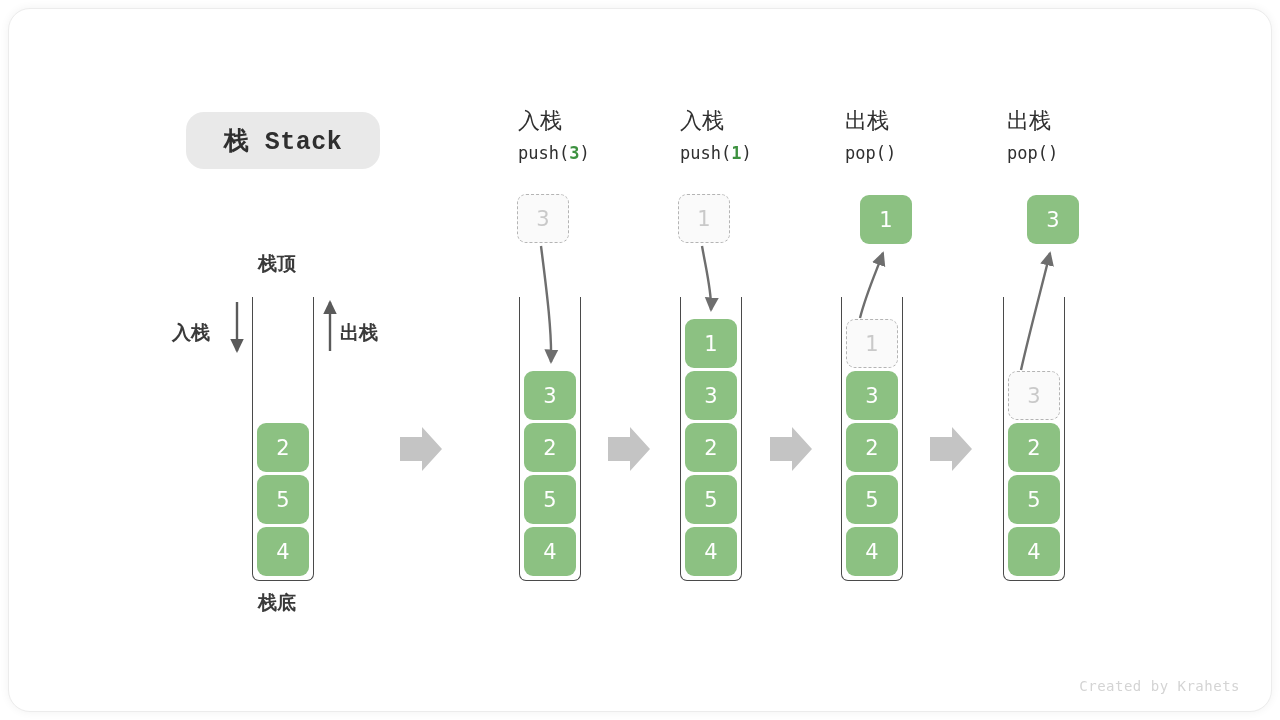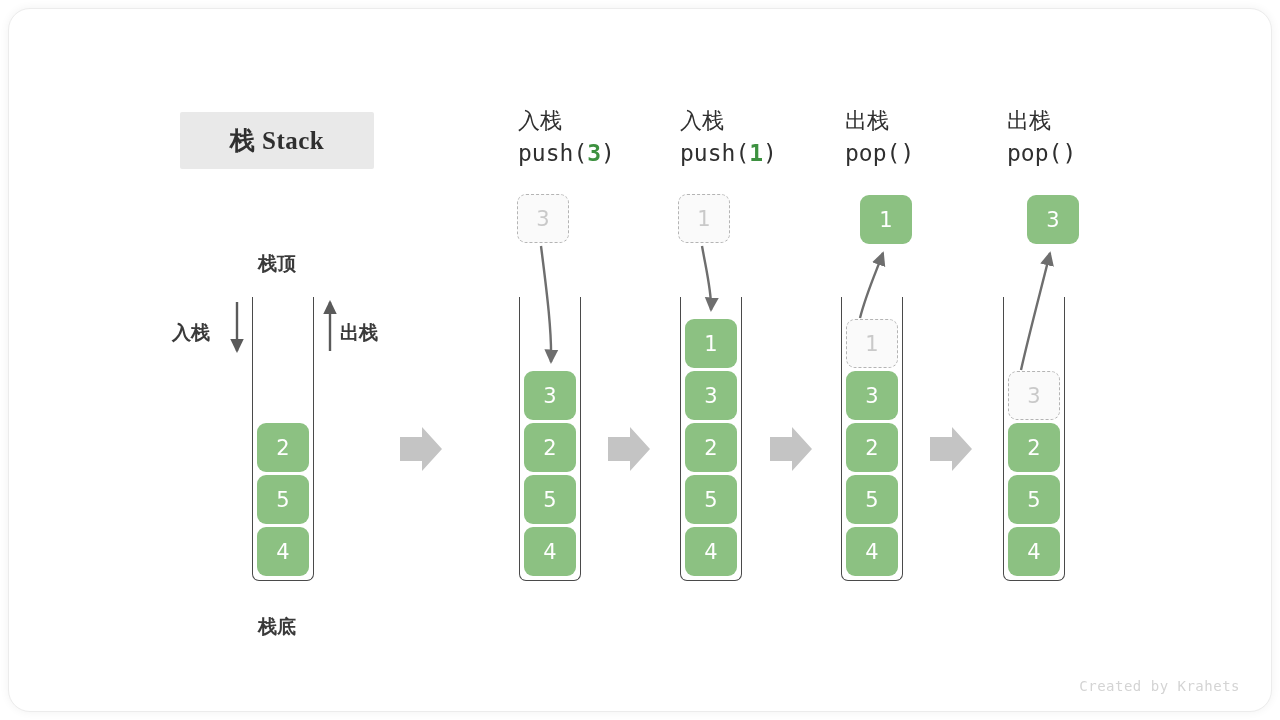--- a/index.html
+++ b/index.html
@@ -30,30 +30,30 @@
     box-sizing: border-box;
     background: #ffffff;
     border: 1px solid #ececec;
     border-radius: 22px;
     box-shadow: 0 0 10px rgba(0,0,0,0.055);
   }
 
   
   .title-pill {
     position: absolute;
-    left: 180px;
+    left: 186px;
     top: 112px;
     width: 194px;
     height: 57px;
     background: #e9e9e9;
-    border-radius: 2px;
+    border-radius: 18px;
     display: flex;
     align-items: center;
     justify-content: center;
-    font-family: Liberation Serif, serif;
+    font-family: Liberation Mono, monospace;
     font-size: 25px;
     font-weight: bold;
     color: #2f2f2f;
     letter-spacing: 0.5px;
   }
 
   
   .cn-label {
     position: absolute;
     font-family: "DejaVu Sans", "Liberation Sans", sans-serif;
@@ -71,21 +71,21 @@
   .op-label .cn {
     display: block;
     font-family: "DejaVu Sans", "Liberation Sans", sans-serif;
     font-size: 22px;
     line-height: 30px;
     font-weight: normal;
   }
   .op-label .code {
     display: block;
     font-family: "DejaVu Sans Mono", "Liberation Mono", monospace;
-    font-size: 23px;
+    font-size: 17px;
     line-height: 34px;
   }
   .op-label .arg {
     color: #3d9140;
     font-weight: bold;
   }
 
   
   .stack-wrap {
     position: absolute;
@@ -185,21 +185,21 @@
 </style>
 </head>
 <body>
 
 <div id="canvas">
   <div class="card"></div>
 
   <div class="title-pill">栈 Stack</div>
 
   <div class="cn-label" style="left:258px; top:245px;margin-top:6px;">栈顶</div>
-  <div class="cn-label" style="left:258px; top:614px;">栈底</div>
+  <div class="cn-label" style="left:258px; top:590px;">栈底</div>
   <div class="cn-label" style="left:172px; top:320px;">入栈</div>
   <div class="cn-label" style="left:340px; top:320px;">出栈</div>
 
   <div class="stack-wrap">
     <div class="stack-box" style="left:252px; top:297px; height:284px;"></div>
     <div class="cell filled" style="left:257px; top:423px;">2</div>
     <div class="cell filled" style="left:257px; top:475px;">5</div>
     <div class="cell filled" style="left:257px; top:527px;">4</div>
   </div>
 

